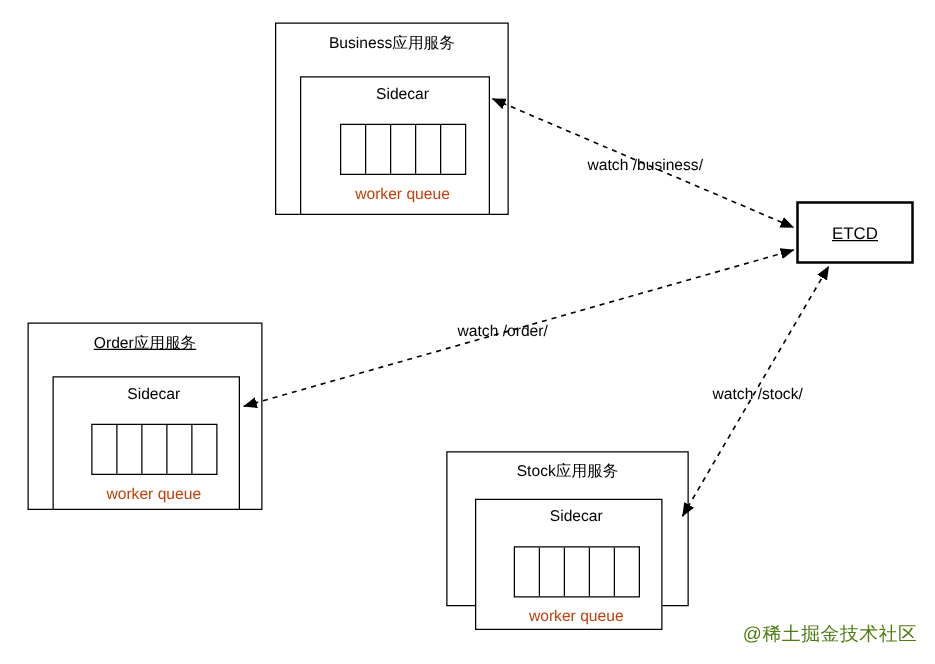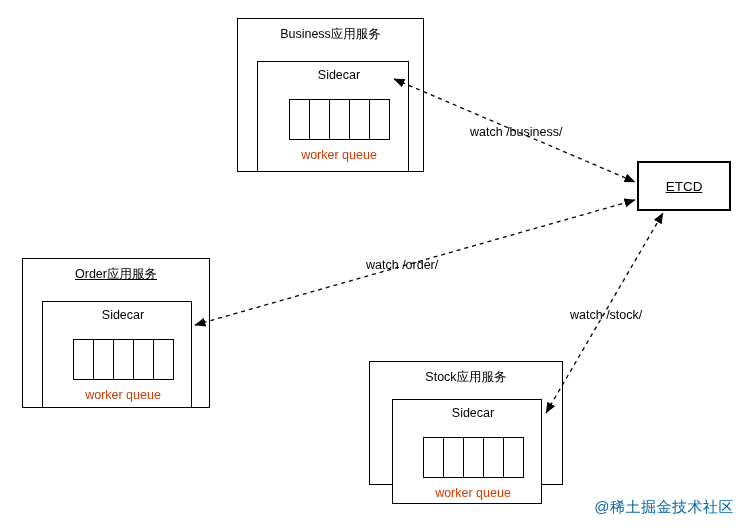--- a/index.html
+++ b/index.html
@@ -54,25 +54,25 @@
   }
   .cell { flex: 1; border-right: 1.3px solid #000; }
   .cell:last-child { border-right: none; }
   .queue-label {
     margin-top: 8px;
     font-size: 12.5px;
     color: #c2410c;
     white-space: nowrap;
   }
   
-  .g-business { left: 237px; top: 18px;  width: 187px; height: 154px; }
+  .g-business { left: 220px; top: 18px;  width: 187px; height: 154px; }
   .g-business .sidecar { left: 19px; top: 42px; width: 152px; height: 110.5px; }
   .g-order    { left: 22px;  top: 258px; width: 188px; height: 150px; text-decoration: underline; }
   .g-order .sidecar    { left: 19px; top: 42px; width: 150px; height: 106.5px; }
-  .g-stock    { left: 369px; top: 361px; width: 194px; height: 124px; }
+  .g-stock    { left: 357px; top: 361px; width: 194px; height: 124px; }
   .g-stock .sidecar    { left: 22px; top: 37px; width: 150px; height: 104.5px; }
 
   .etcd {
     position: absolute;
     left: 637px; top: 161px;
     width: 94px; height: 50px;
     border: 2px solid #000;
     background: #fff;
     box-sizing: border-box;
     display: flex;
@@ -98,21 +98,21 @@
     font-family: "Liberation Sans", sans-serif;
     font-size: 12.5px;
     fill: #000;
   }
   .watermark {
     position: absolute;
     right: 14px;
     top: 498px;
     font-size: 15px;
     letter-spacing: 0.5px;
-    color: #0369a1;
+    color: #4d7c0f;
   }
 </style>
 </head>
 <body>
 
 <div id="canvas">
 
   <div class="group g-business">
     <div class="group-title">Business应用服务</div>
     <div class="sidecar">

